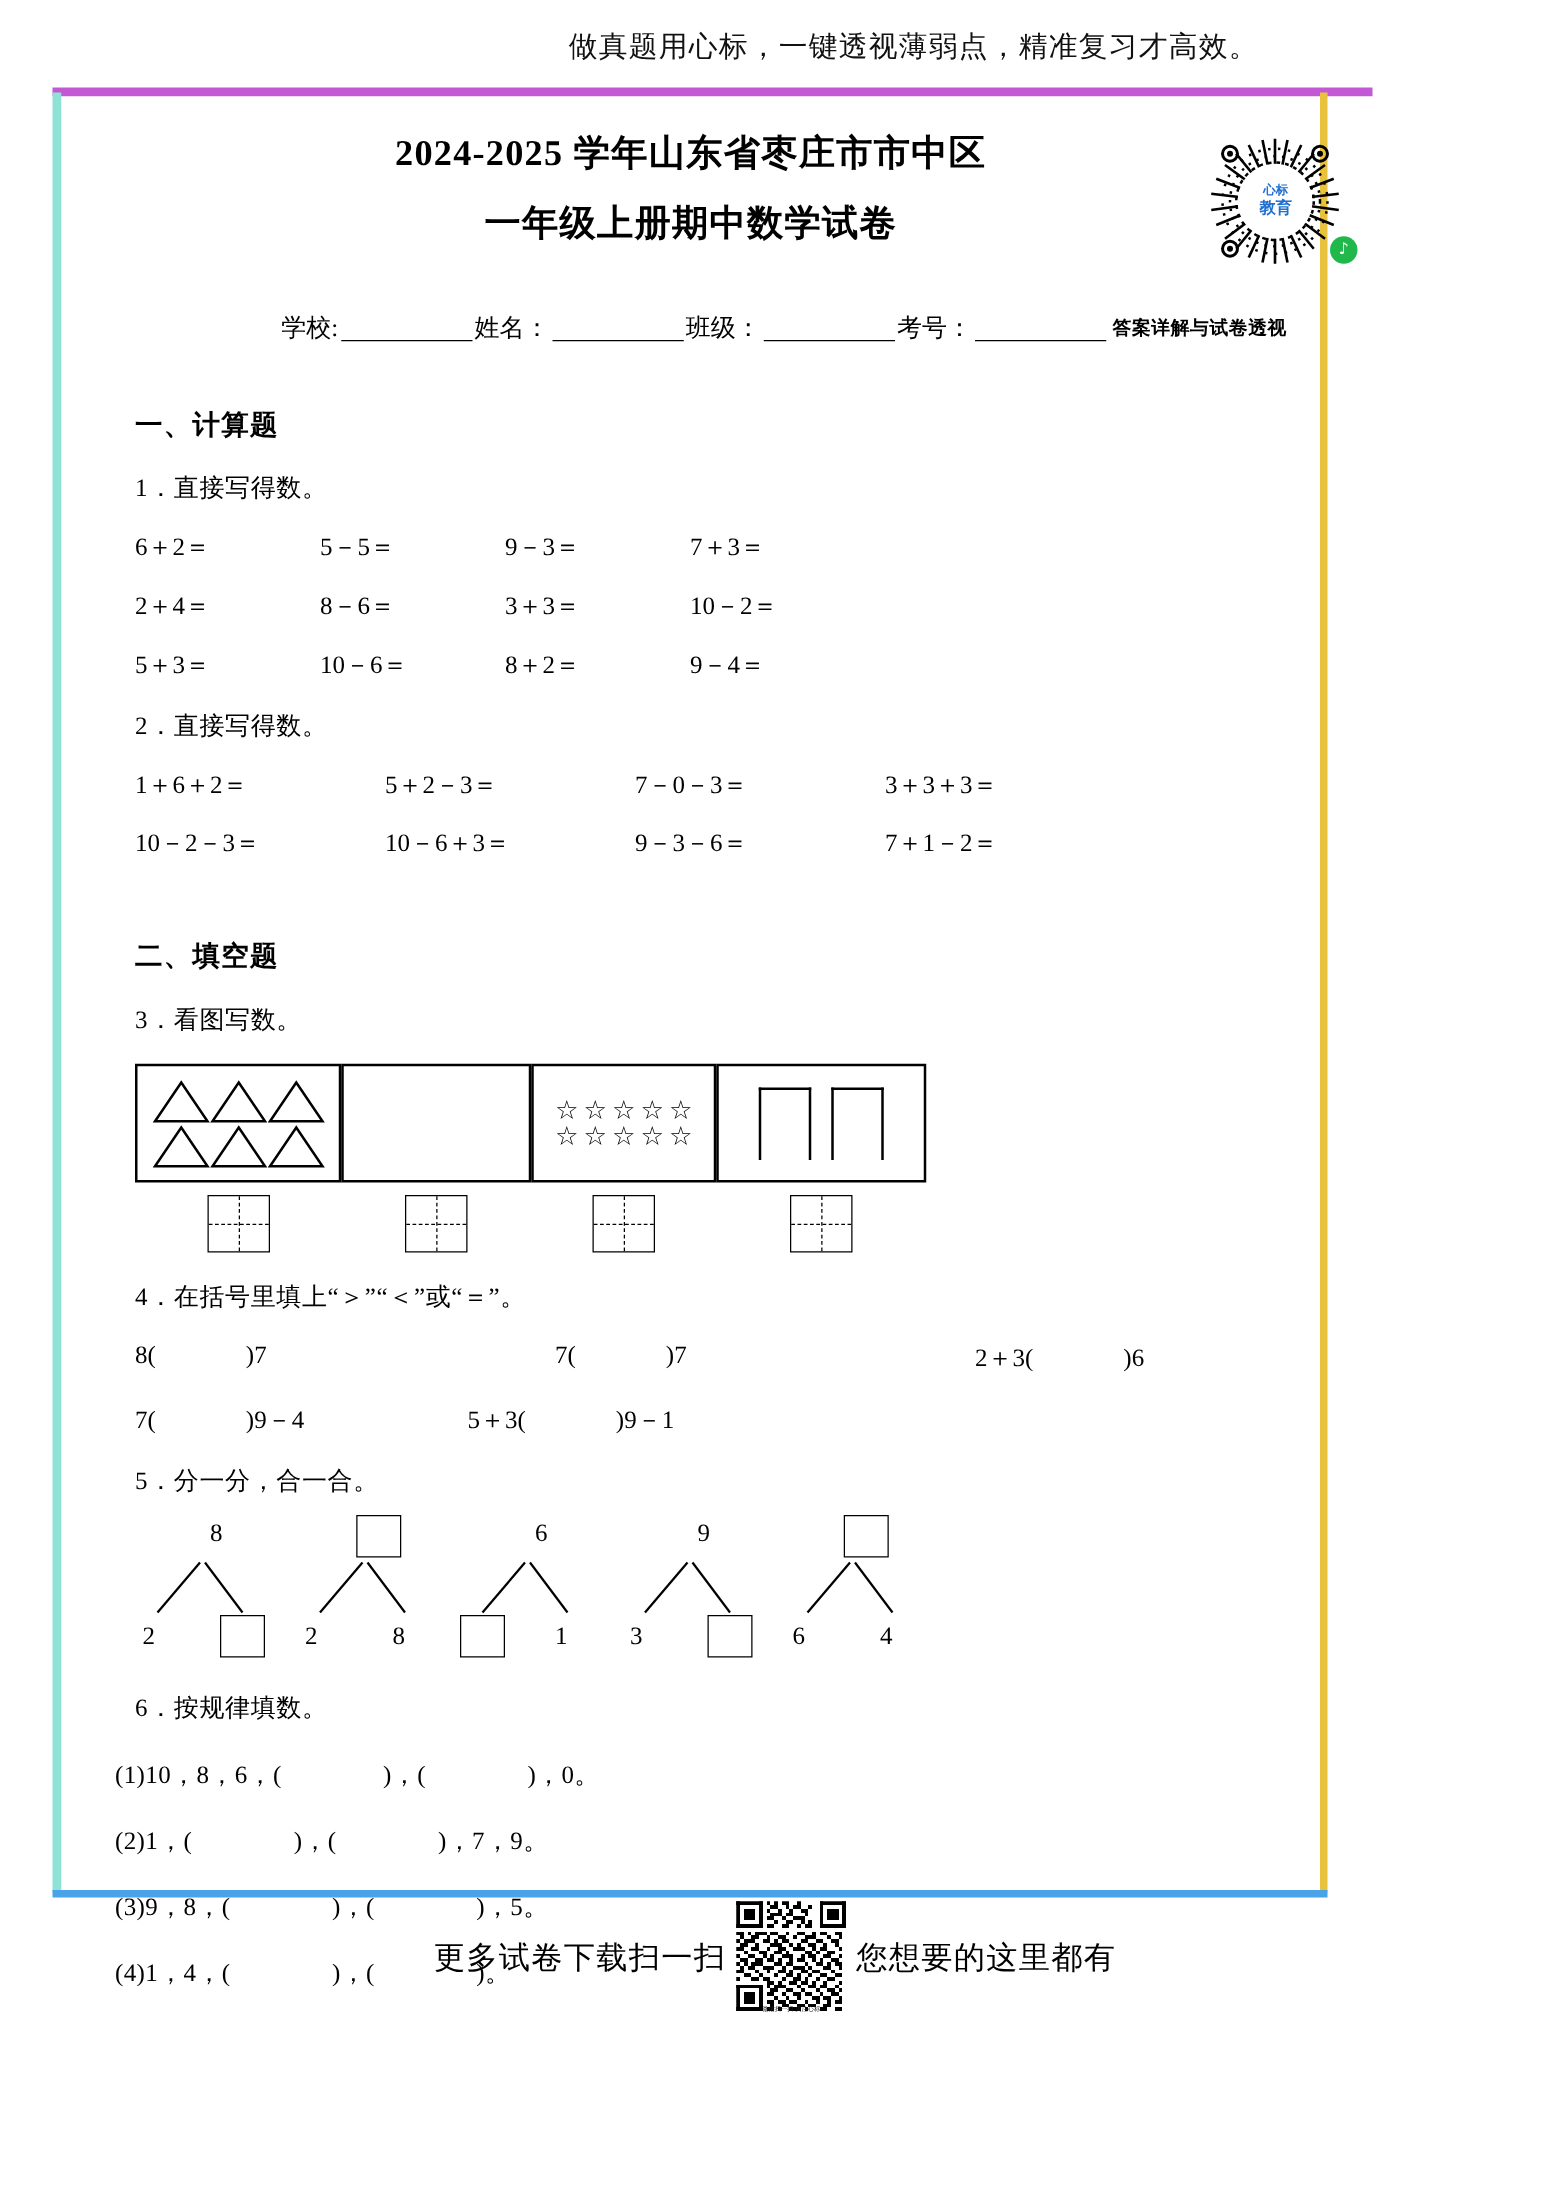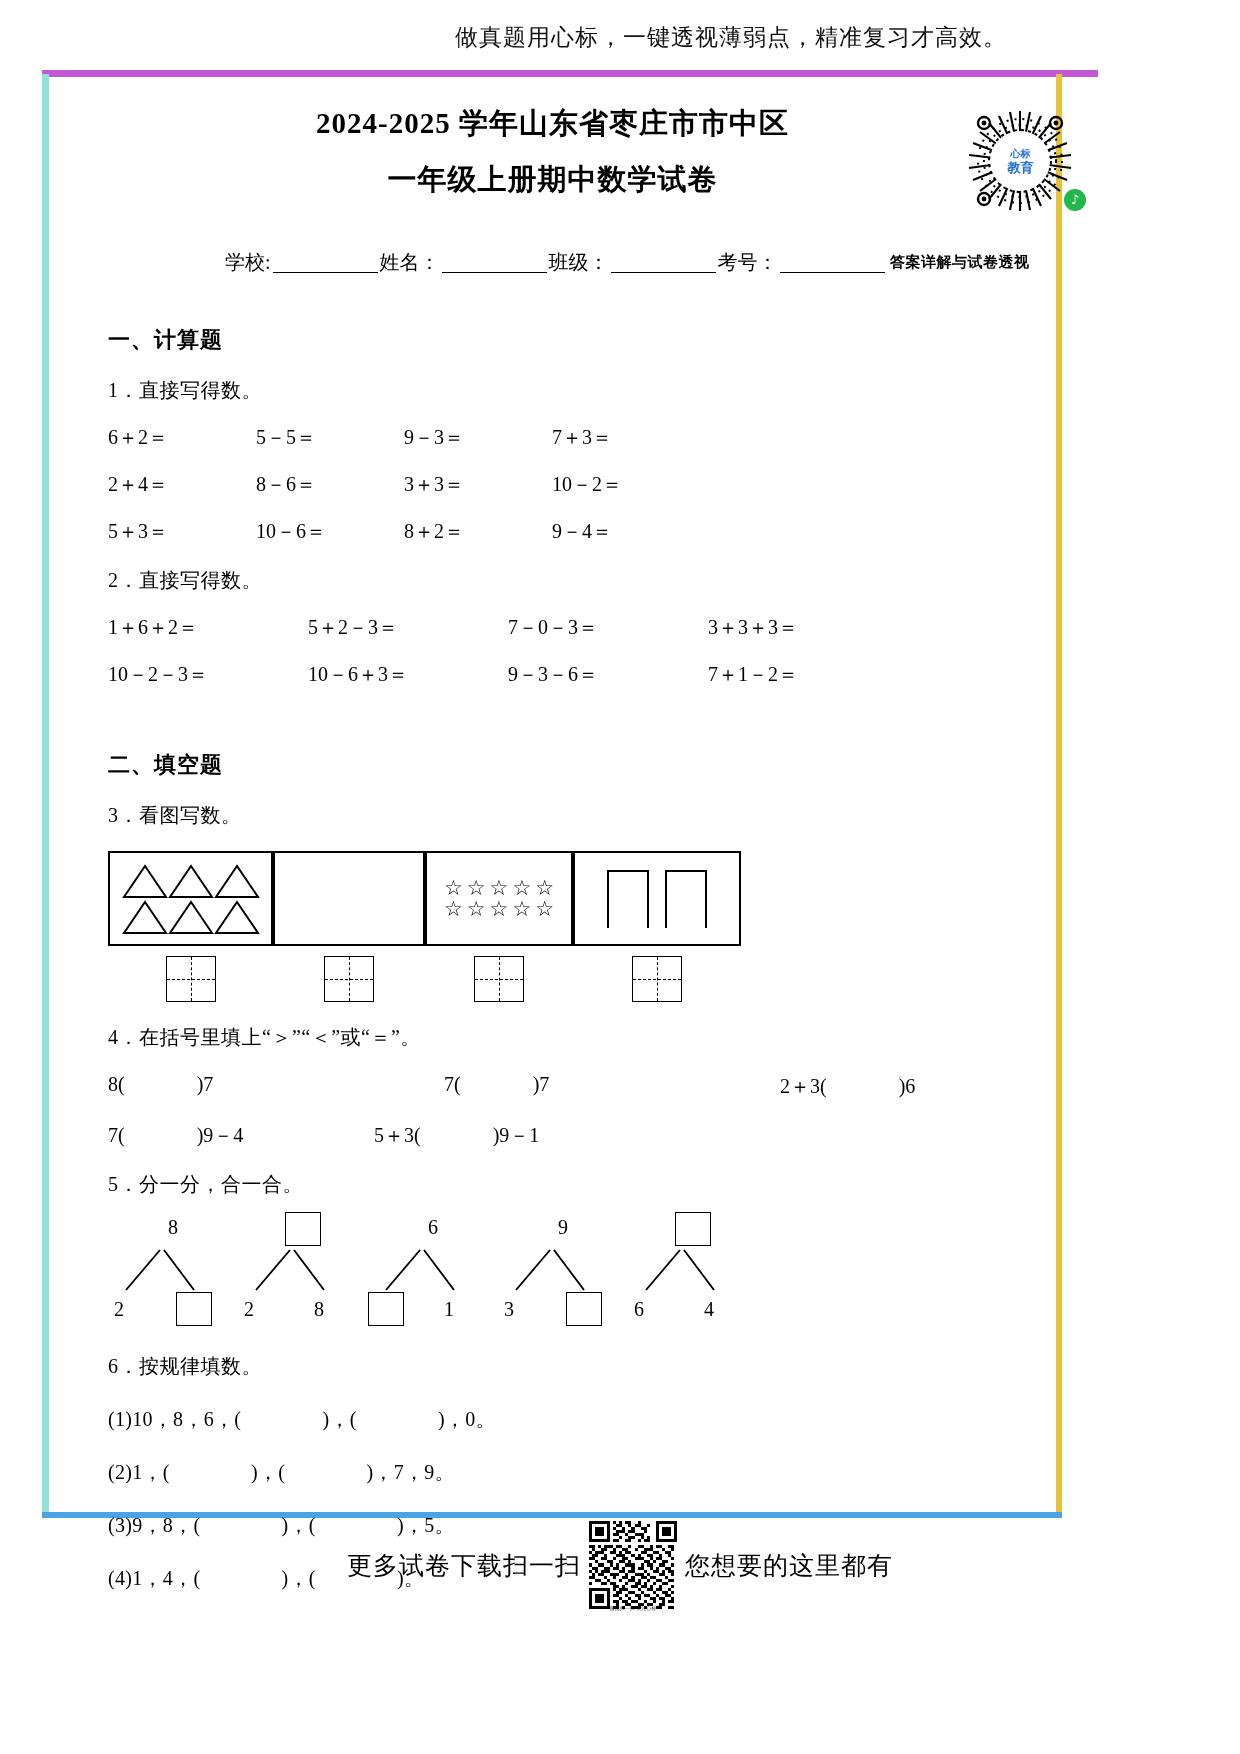--- a/index.html
+++ b/index.html
@@ -188,21 +188,21 @@
   }
   .bond svg{position:absolute;left:0;top:32px;}
   .bond .bl{position:absolute;left:6px;top:82px;font-size:20px;}
   .bond .br{position:absolute;left:76px;top:82px;font-size:20px;}
   .bond .blbox{position:absolute;left:0px;top:76px;width:36px;height:34px;
                border:1.6px solid #000;box-sizing:border-box;}
   .bond .brbox{position:absolute;left:68px;top:76px;width:36px;height:34px;
                border:1.6px solid #000;box-sizing:border-box;}
 
   
-  .seq{font-size:20px;margin:26px 0 0 48px;letter-spacing:0.3px;}
+  .seq{font-size:20px;margin:26px 0 0 32px;letter-spacing:0.3px;}
 
   
   .footer{
     position:absolute;left:0;top:1530px;width:1240px;height:70px;
     display:flex;align-items:center;justify-content:center;
   }
   .foot-text{
     font-size:25px;letter-spacing:1px;
     font-family:"Liberation Serif","DejaVu Serif",serif;
   }

